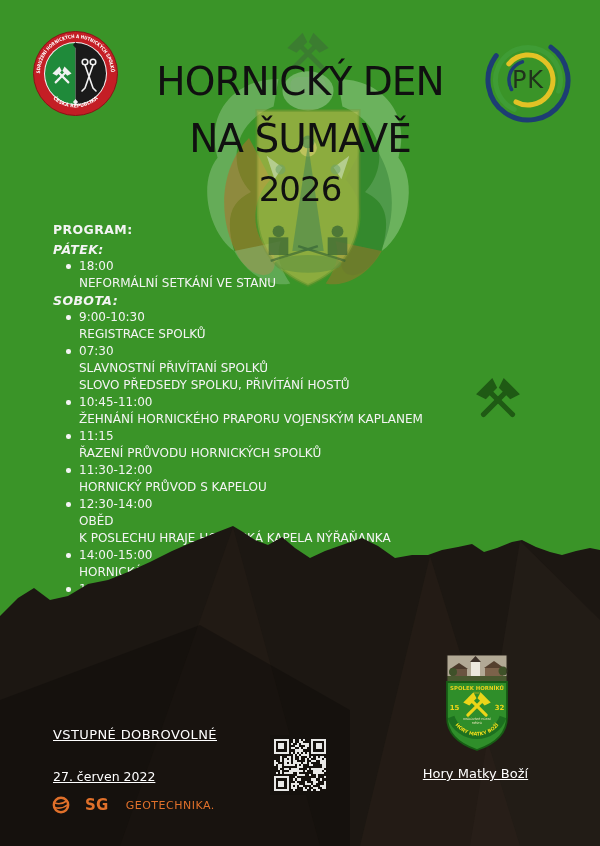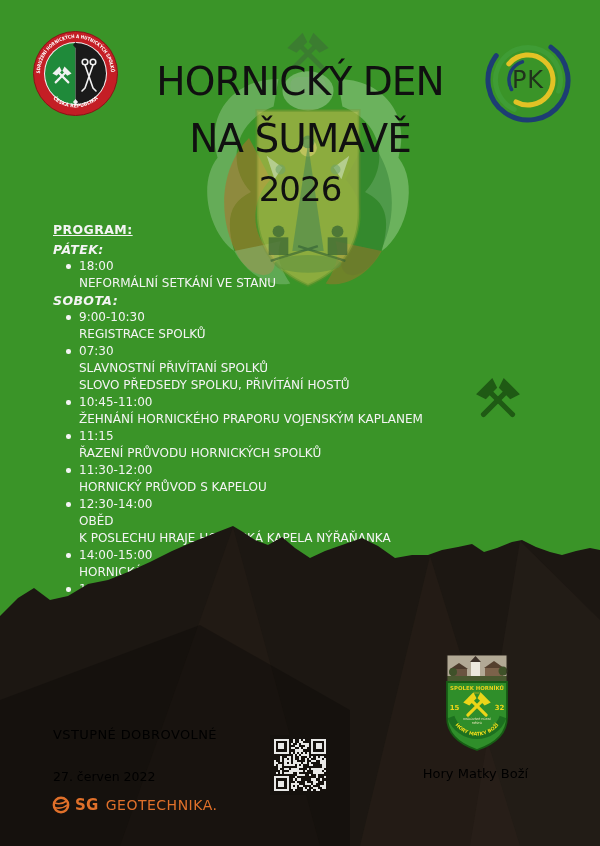--- a/index.html
+++ b/index.html
@@ -14,37 +14,37 @@
   .t3{top:172px;font-size:34px;}
   
   .coa{position:absolute;left:180px;top:20px;}
   
   .assoc-badge{position:absolute;left:33px;top:31px;}
   .pk-logo{position:absolute;left:482px;top:34px;}
   .hammers-right{position:absolute;left:470px;top:373px;}
   
   .program{position:absolute;left:53px;top:221px;width:490px;color:#f4f4f4;
            font-size:12px;line-height:17px;}
-  .program-heading{font-weight:bold;font-size:12.5px;text-decoration:underline;
+  .program-heading{font-weight:bold;font-size:12.5px;
                    letter-spacing:.4px;margin-bottom:3px;}
   .day-label{font-weight:bold;font-size:12.5px;letter-spacing:.4px;font-style:italic;}
   .event{padding-left:26px;}
   .event-time{position:relative;}
   .event-time::before{content:"";position:absolute;left:-13px;top:6px;width:4.5px;height:4.5px;
                       border-radius:50%;background:#f4f4f4;}
   
   .mountains{position:absolute;left:0;top:0;width:600px;height:846px;pointer-events:none;}
   
-  .white-note{position:absolute;color:#000000;}
+  .white-note{position:absolute;color:#ffffff;text-decoration:underline;}
   .admission{left:53px;top:727px;font-size:13px;letter-spacing:.4px;}
   .event-date{left:53px;top:769px;font-size:12.5px;}
   .location{left:418px;top:766px;width:115px;text-align:center;font-size:13px;}
-  .sg-logo{position:absolute;left:52px;top:796px;display:flex;align-items:center;gap:5px;color:#e0702a;}
+  .sg-logo{position:absolute;left:52px;top:796px;display:flex;align-items:center;gap:15px;color:#e0702a;}
   .sg-bold{font-size:15px;font-weight:bold;letter-spacing:.3px;}
-  .sg-rest{font-size:14px;letter-spacing:.5px;margin-left:2px;}
+  .sg-rest{font-size:11px;letter-spacing:.5px;margin-left:2px;}
   .qr{position:absolute;left:270px;top:735px;}
   .emblem{position:absolute;left:443px;top:655px;}
 </style>
 </head>
 <body>
 
 <div class="poster">
 
   <svg width="0" height="0" style="position:absolute" aria-hidden="true">
     <defs>

